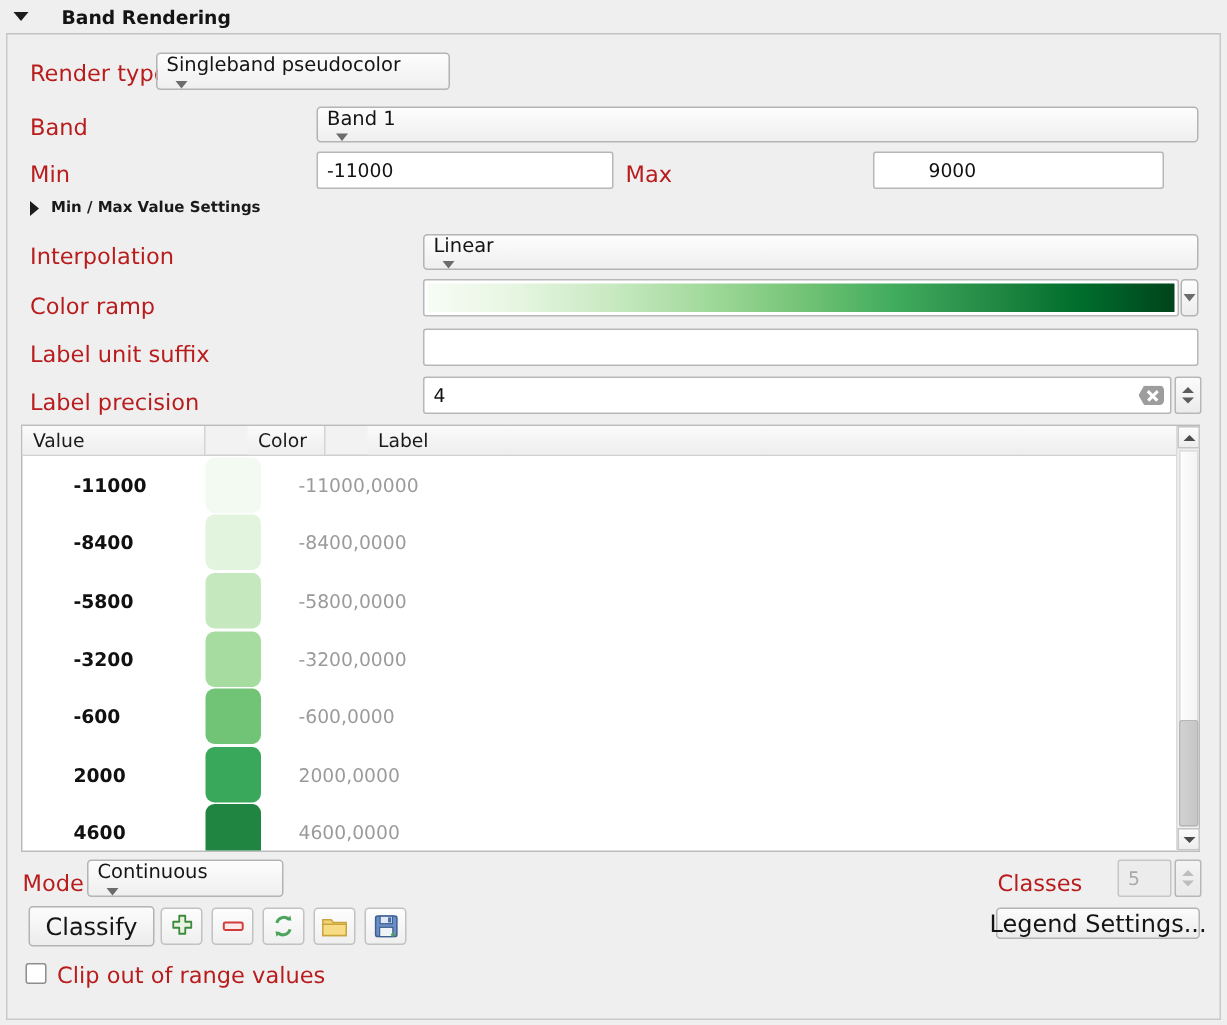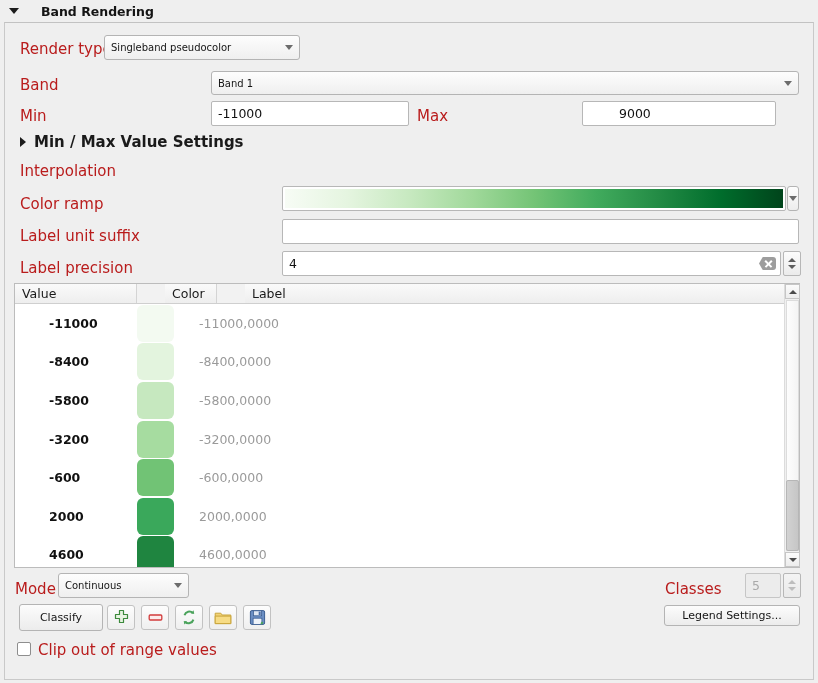--- a/index.html
+++ b/index.html
@@ -38,22 +38,22 @@
     border: 1px solid #c9c9c9; border-top-color: #c2c2c2;
     background: #efefef;
   }
 
   .lbl { position: absolute; font-size: 15px; color: #b91c1c; white-space: nowrap; }
 
   
   .combo {
     position: absolute; background: linear-gradient(#fdfdfd, #efefef);
     border: 1px solid #b4b4b4; border-radius: 3px;
-    display: flex; align-items: center;
-    padding: 0 6px; font-size: 10px; color: #151515;
+    display: flex; align-items: flex-start;
+    padding: 0 6px; font-size: 13px; color: #151515; flex-direction: column;
   }
   .combo .ctext { flex: 1; overflow: hidden; white-space: nowrap; }
   .combo .arrow {
     width: 0; height: 0; border-left: 4.5px solid transparent;
     border-right: 4.5px solid transparent; border-top: 5px solid #6c6c6c;
     margin-left: 6px; flex: none;
   }
 
   .lineedit {
     position: absolute; background: #ffffff;
@@ -166,21 +166,21 @@
     position:absolute; left:1px; width:13px;
     background: linear-gradient(90deg,#fdfdfd,#f4f4f4);
     border:1px solid #dcdcdc;
   }
 
   
   .btn {
     position: absolute; background: linear-gradient(#fcfcfc, #ececec);
     border: 1px solid #b4b4b4; border-radius: 3px;
     display: flex; align-items: center; justify-content: center;
-    font-size: 11px; color: #141414; white-space: nowrap;
+    font-size: 16px; color: #141414; white-space: nowrap;
   }
   .tool-btn {
     position: absolute; width: 28px; height: 25px;
     background: linear-gradient(#fdfdfd, #efefef);
     border: 1px solid #c2c2c2; border-radius: 3px;
     display: flex; align-items: center; justify-content: center;
   }
 
   
   .chk-box {
@@ -216,24 +216,28 @@
     <div class="lineedit" style="left:206px; top:78px; width:198px; height:25px;">
       <span>-11000</span>
     </div>
     <div class="lbl" style="left:412px; top:84px;">Max</div>
     <div class="lineedit" style="left:577px; top:78px; width:194px; height:25px;padding-left:36px;">
       <span>9000</span>
     </div>
 
     <div style="position:absolute; left:15px; top:110px; display:flex; align-items:center; gap:8px;">
       <span class="tri-right"></span>
-      <span style="font-weight:bold; font-size:15px;">Min / Max Value Settings</span>
+      <span style="font-weight:bold; font-size:10px;">Min / Max Value Settings</span>
     </div>
 
     <div class="lbl" style="left:15px; top:139px;">Interpolation</div>
+    <div class="combo" style="left:277px; top:133px; width:517px; height:24px;">
+      <span class="ctext">Linear</span>
+      <span class="arrow"></span>
+    </div>
 
     <div class="lbl" style="left:15px; top:172px;">Color ramp</div>
     <div class="ramp-wrap" style="left:277px; top:163px; width:504px; height:25px;">
       <div class="ramp" id="ramp-gradient" style="background: linear-gradient(90deg, rgb(247, 252, 245), rgb(229, 245, 224), rgb(199, 233, 192), rgb(161, 217, 155), rgb(116, 196, 118), rgb(65, 171, 93), rgb(35, 139, 69), rgb(0, 109, 44), rgb(0, 68, 27));"></div>
     </div>
     <div class="ramp-btn" style="left:782px; top:163px; width:12px; height:25px;">
       <span class="arrow"></span>
     </div>
 
     <div class="lbl" style="left:15px; top:204px;">Label unit suffix</div>

